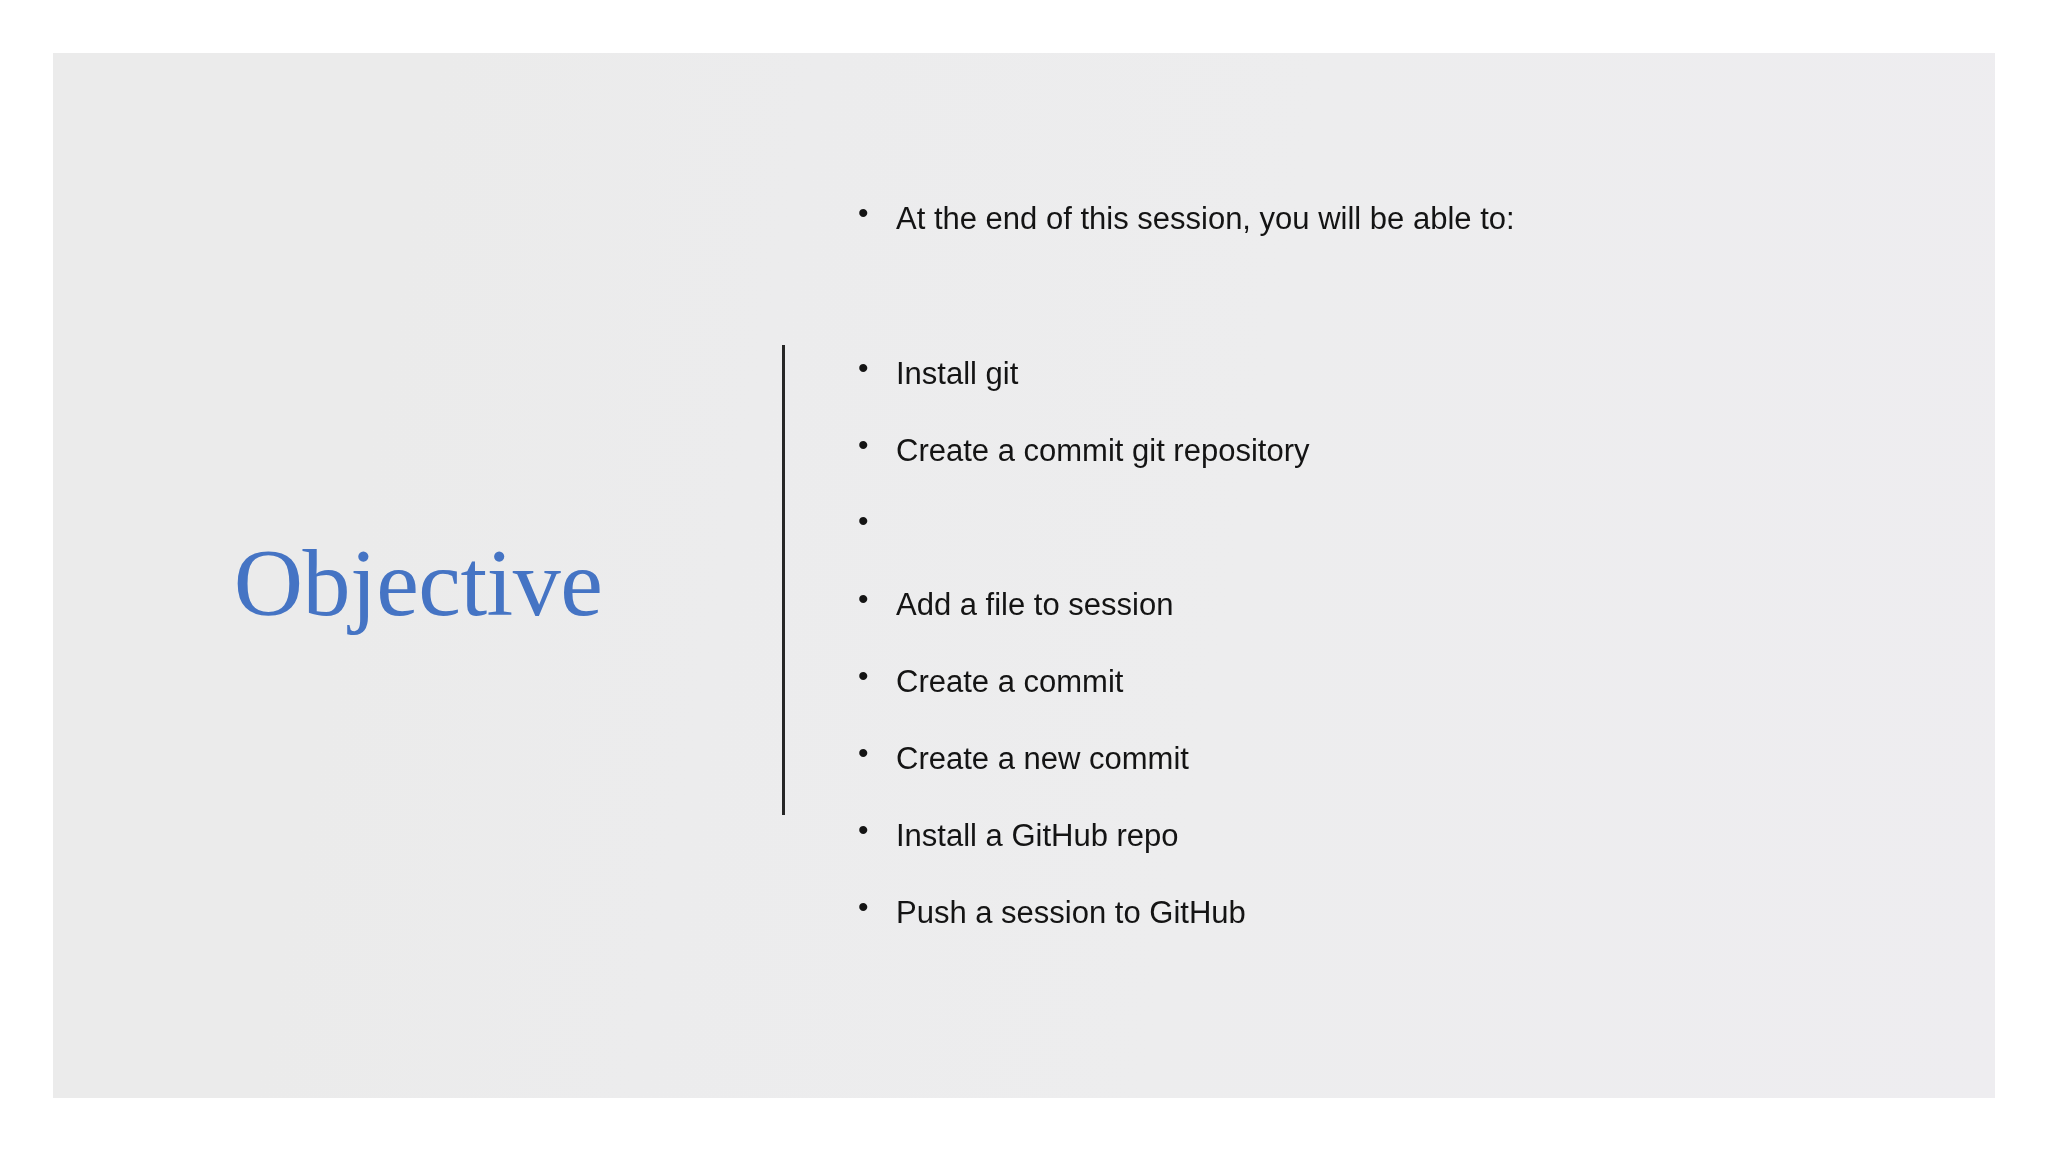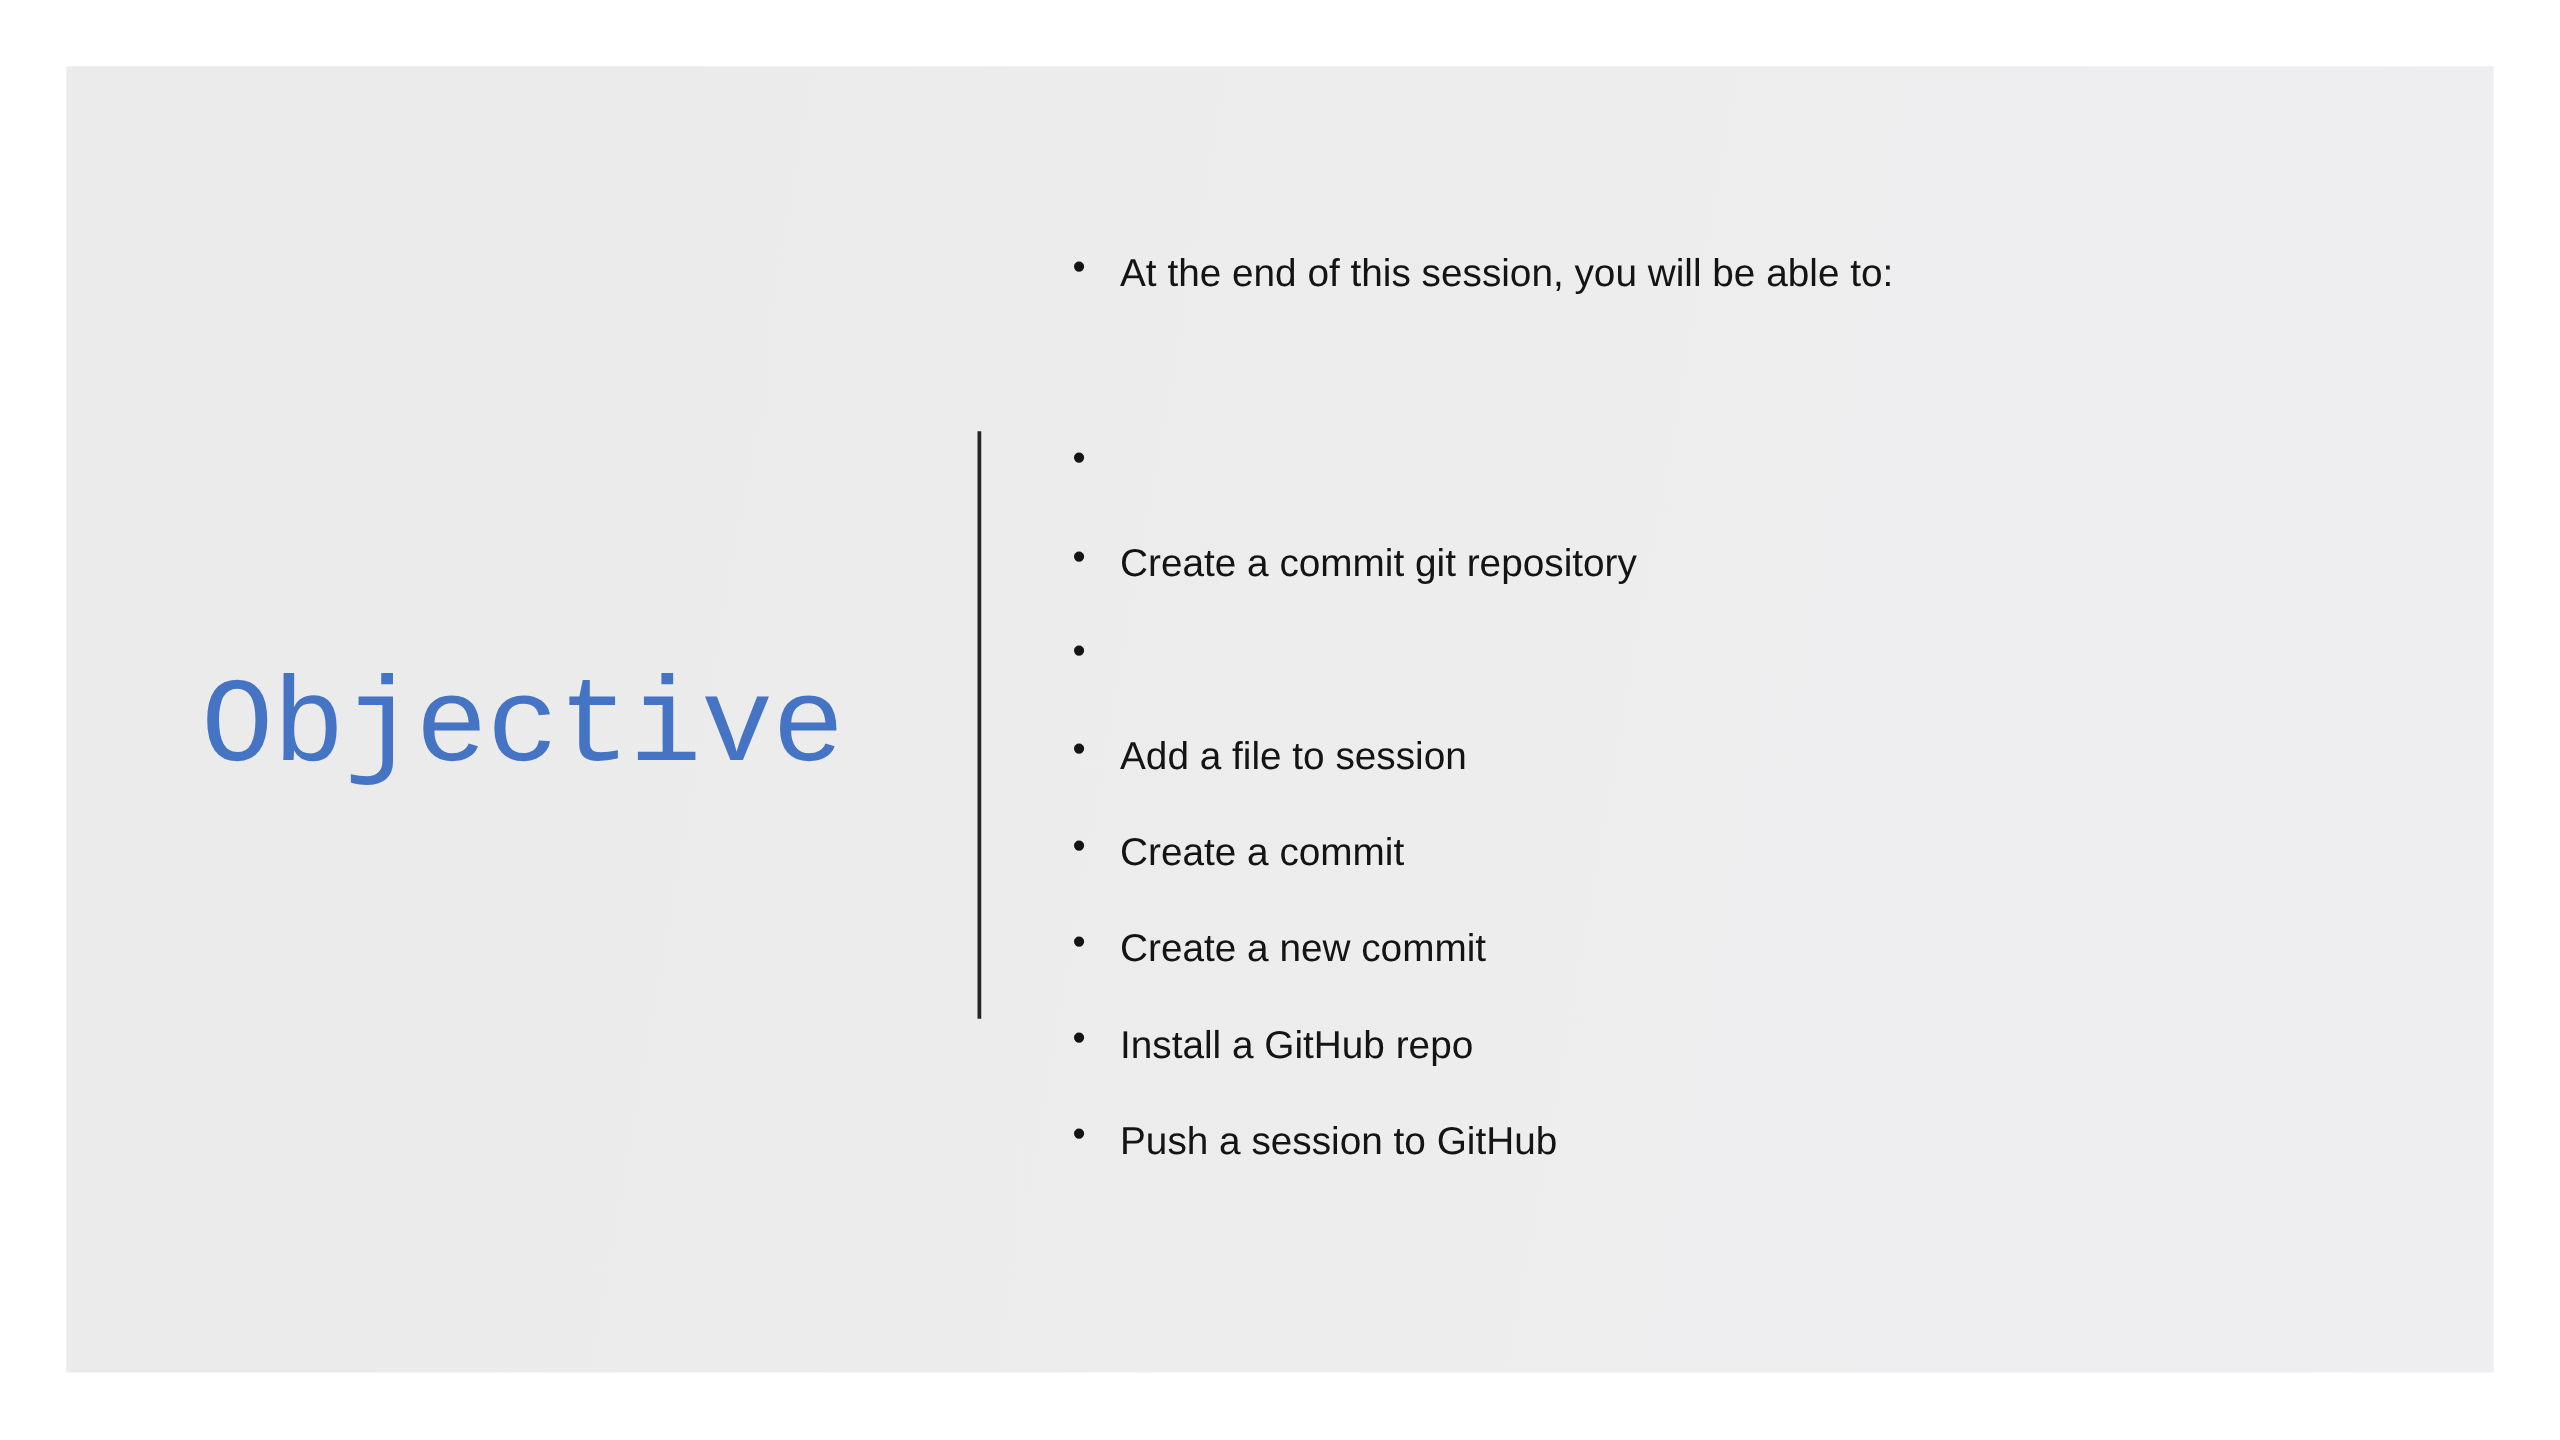--- a/index.html
+++ b/index.html
@@ -40,21 +40,21 @@
     position: absolute;
     left: 0px;
     top: 420px;
     width: 730px;
     height: 220px;
     display: flex;
     align-items: center;
     justify-content: center;
   }
   #slide-title {
-    font-family: Liberation Mono, monospace;
+    font-family: Liberation Serif, serif;
     font-size: 96px;
     font-weight: 400;
     color: #4574c4;
     letter-spacing: -0.5px;
     line-height: 1.05;
     white-space: nowrap;
   }
 
   
   #divider-rule {
@@ -121,20 +121,21 @@
 
       <div class="bullet-row intro">
         <span class="bullet-mark">•</span>
         <span class="bullet-text">At the end of this session, you will be able to:</span>
       </div>
 
       <div class="bullet-gap"></div>
 
       <div class="bullet-row">
         <span class="bullet-mark">•</span>
+        <span class="bullet-text">Install git</span>
       </div>
 
       <div class="bullet-row">
         <span class="bullet-mark">•</span>
         <span class="bullet-text">Create a commit git repository</span>
       </div>
 
       <div class="bullet-row">
         <span class="bullet-mark">•</span>
       </div>

